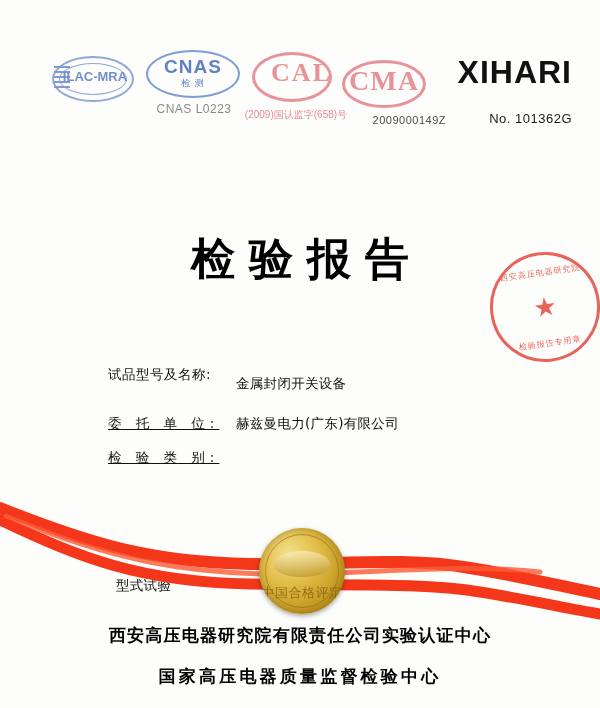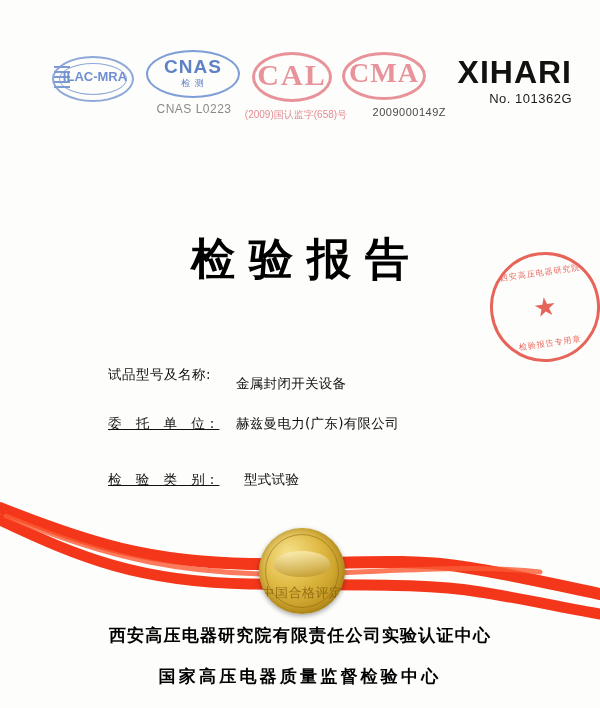--- a/index.html
+++ b/index.html
@@ -135,42 +135,42 @@
     left: 0; top: 2px;
     width: 80px; height: 50px;
     border: 3px solid #e8939a;
     border-radius: 50%;
     box-sizing: border-box;
   }
   .cal .letters {
     position: absolute;
     left: 0; top: 8px;
     width: 80px;
-    text-align: center;
-    font-size: 30px;
+    text-align: right;
+    font-size: 26px;
     font-weight: bold;
     font-family: "Liberation Serif", serif;
     color: #e8939a;
     letter-spacing: 2px;
   }
   .cal .code {
     position: absolute;
     left: -26px;
     top: 58px;
     width: 140px;
     text-align: center;
     font-size: 10px;
     color: #e28c93;
   }
 
   
   .cma {
     position: absolute;
     left: 342px;
-    top: 12px;
+    top: 20px;
     width: 92px;
     height: 72px;
   }
   .cma .oval {
     position: absolute;
     left: 0; top: 2px;
     width: 84px; height: 48px;
     border: 3px solid #e8939a;
     border-radius: 50%;
     box-sizing: border-box;
@@ -205,21 +205,21 @@
     text-align: right;
   }
   .brand .name {
     font-size: 32px;
     font-weight: bold;
     letter-spacing: 1px;
     color: #111;
     font-family: "Liberation Sans", sans-serif;
   }
   .brand .no {
-    margin-top: 0;
+    margin-top: 20px;
     font-size: 13px;
     color: #1a1a1a;
     letter-spacing: 0.5px;
   }
 
   
   .doc-title {
     position: absolute;
     top: 188px;
     left: 0;
@@ -259,21 +259,22 @@
     text-decoration: underline;
   }
   .field-value {
     flex: 1;
     letter-spacing: 0.3px;
   }
   .field-value .line2 {
     margin-top: 9px;
   }
   .field-row.cat {
-    margin-top: 38px;
+    margin-top: 16px;
+    flex-direction: column;
   }
   .field-row.cat .field-value {
     padding-left: 8px;
   }
 
   
   .footer {
     position: absolute;
     left: 0;
     bottom: 18px;

